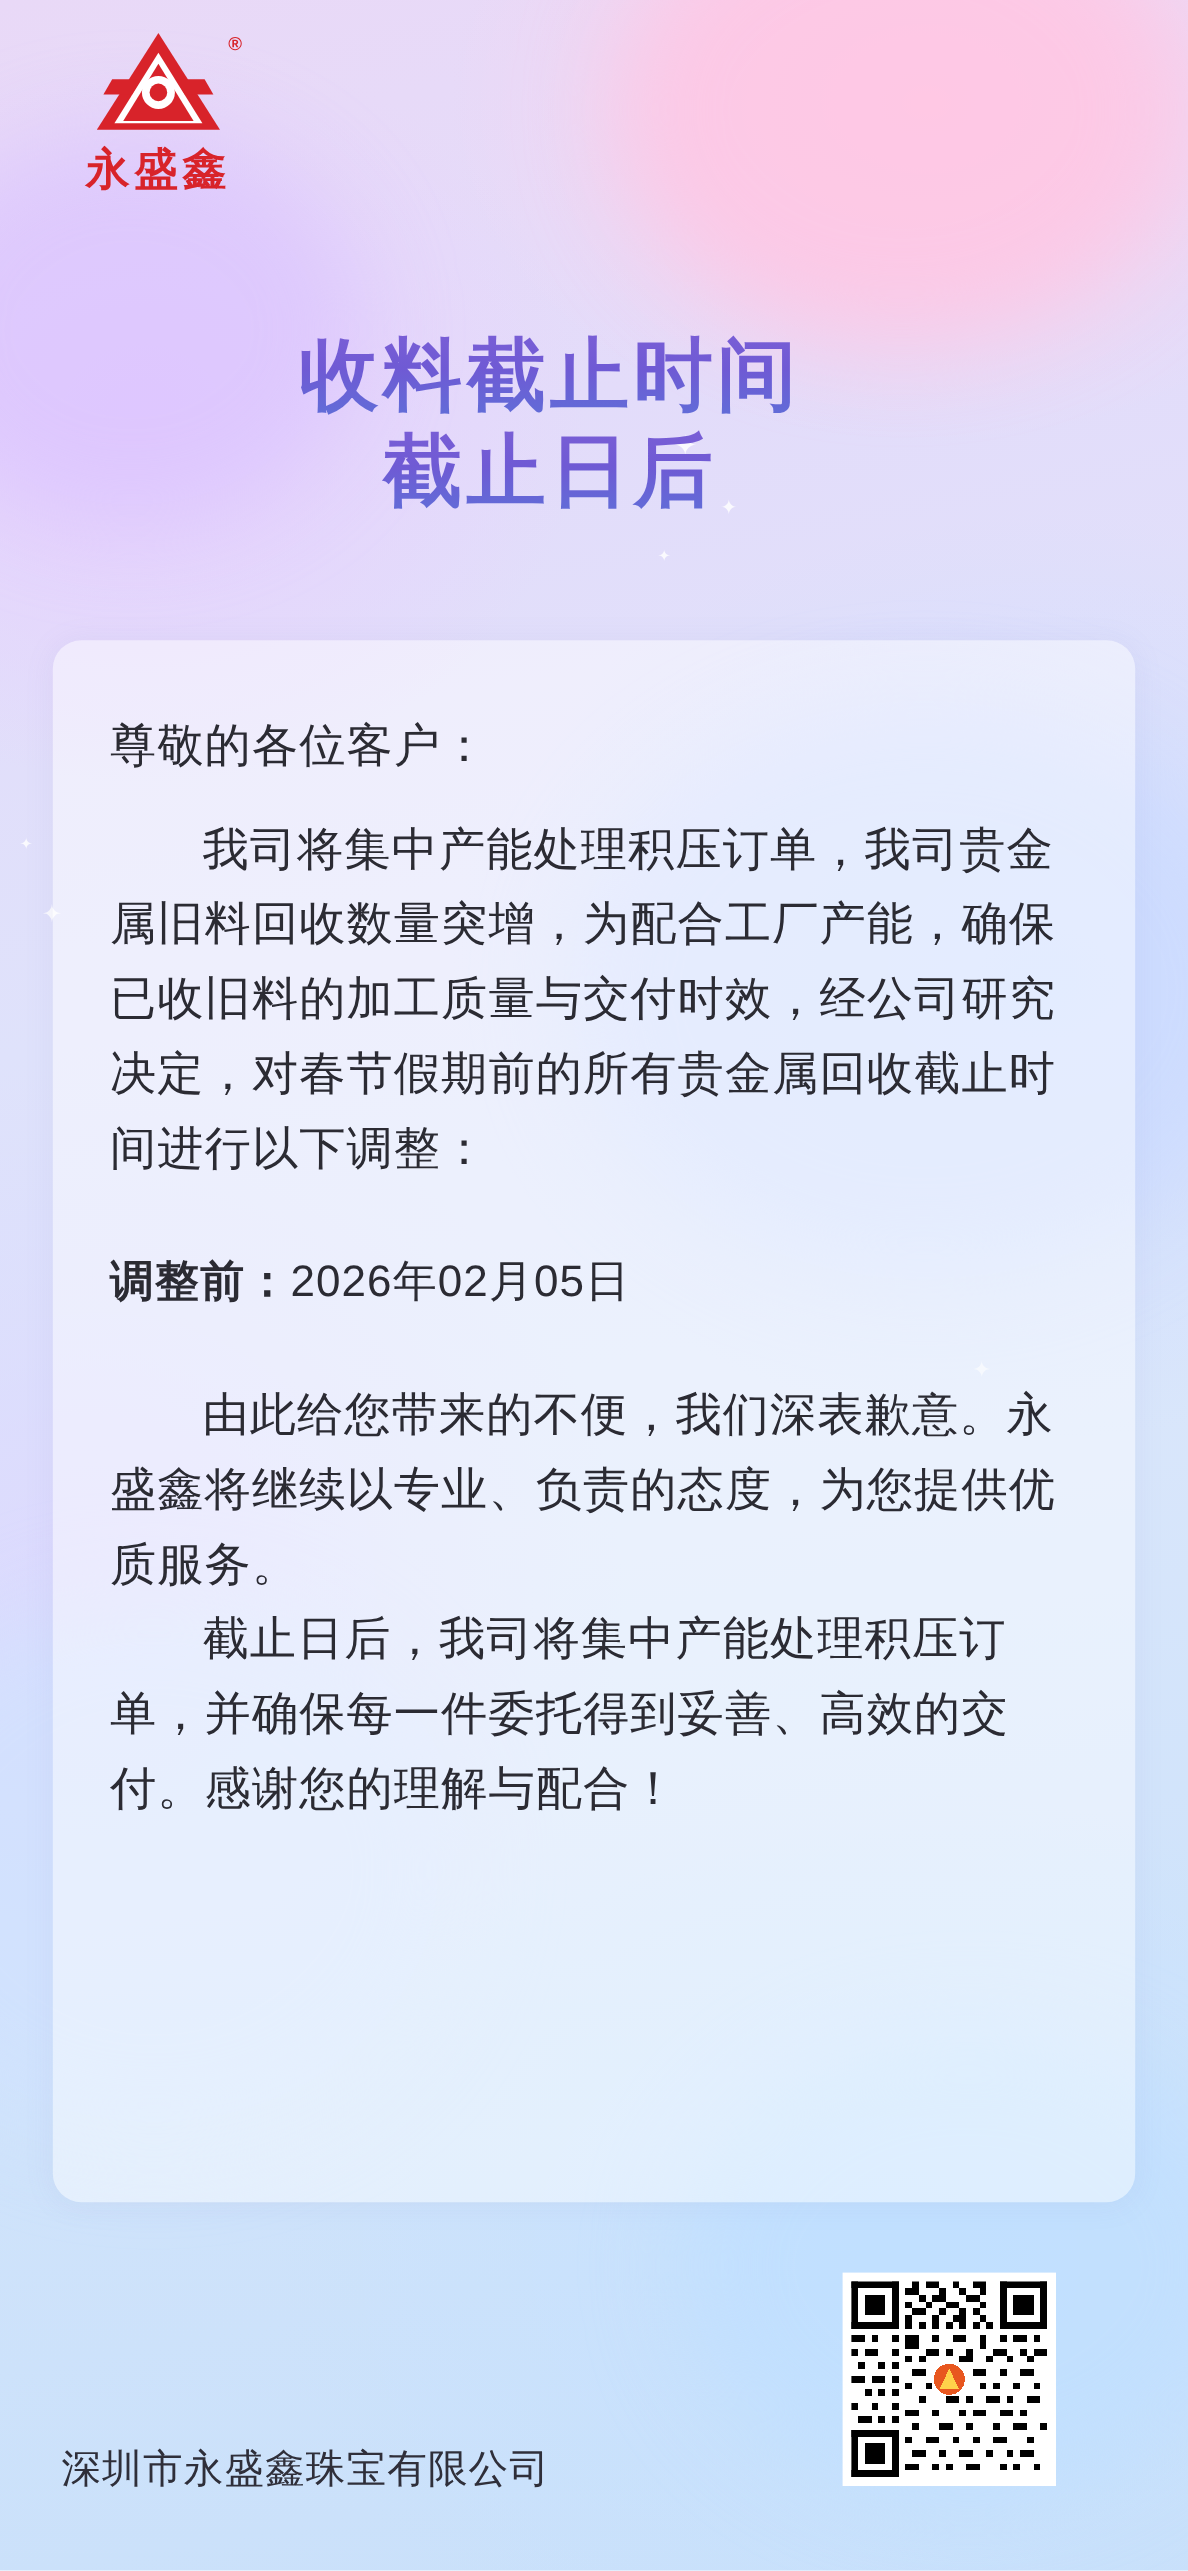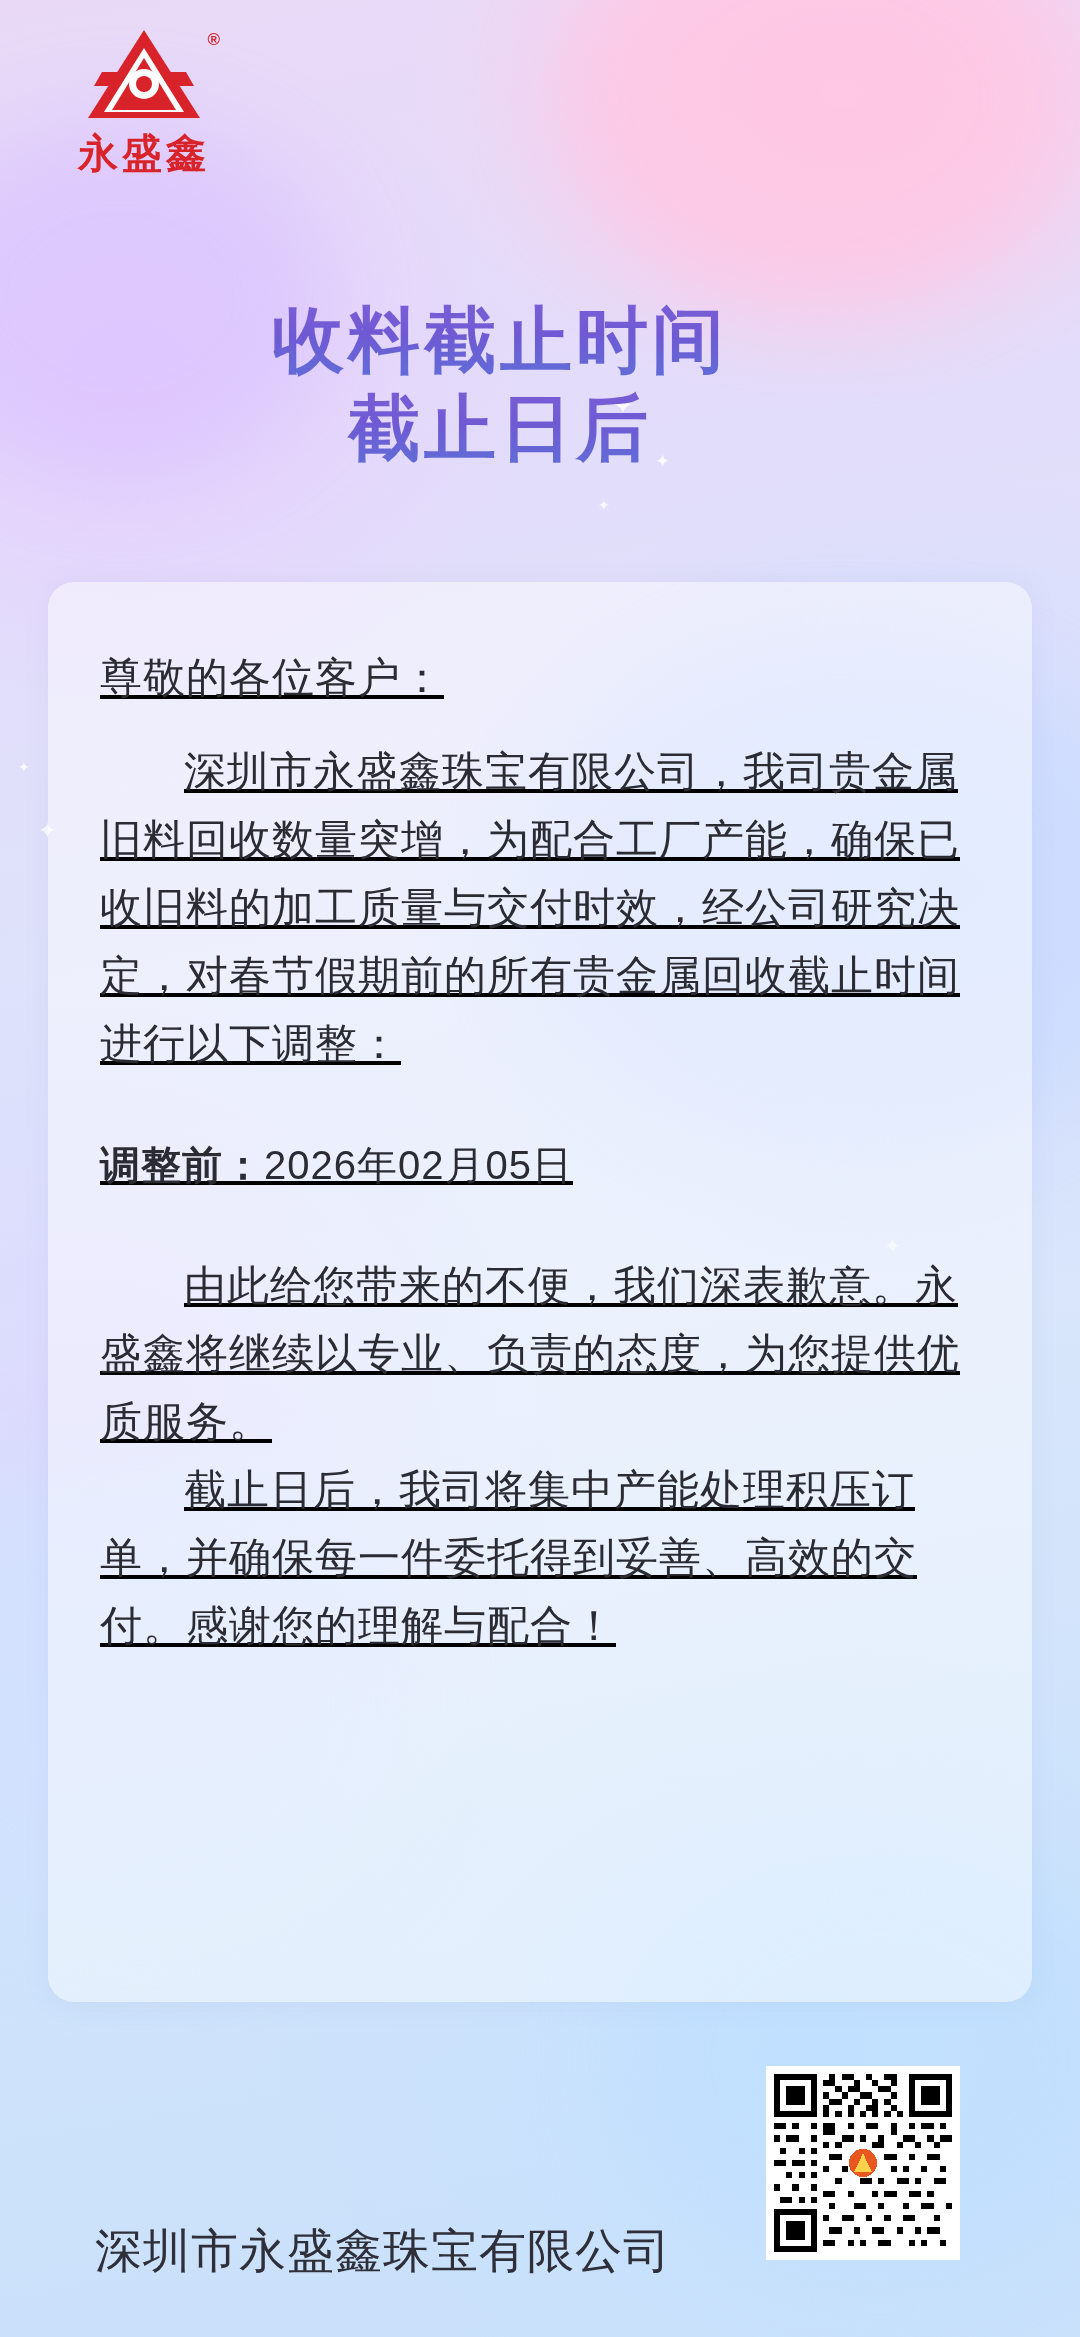--- a/index.html
+++ b/index.html
@@ -107,21 +107,20 @@
     left: 48px;
     top: 582px;
     width: 984px;
     height: 1420px;
     background: rgba(255,255,255,0.46);
     border-radius: 26px;
     box-shadow: 0 2px 26px rgba(140,140,200,0.10);
   }
   .card-inner {
     padding: 62px 44px 0 52px;
-    text-decoration: underline;
   }
   .body-text {
     font-family: "Liberation Sans", sans-serif;
     color: #2b2b33;
     font-size: 42px;
     line-height: 1.62;
     letter-spacing: 1px;
   }
   .p-indent { text-indent: 2em; }
   .gap-sm { height: 26px; }
@@ -147,24 +146,23 @@
     background: #ffffff;
     padding: 8px;
     box-sizing: border-box;
   }
   .qr svg { display: block; }
 
   .company {
     position: absolute;
     left: 56px;
     top: 2220px;
-    font-size: 47px;
+    font-size: 36px;
     color: #2f2f3a;
     letter-spacing: 1px;
-    margin-left: 39px;
   }
 </style>
 </head>
 <body>
 
 <div class="poster">
 
   <div class="blob b1"></div>
   <div class="blob b2"></div>
   <div class="blob b3"></div>
@@ -196,21 +194,21 @@
 
   <div class="headline">
     <div class="line">收料截止时间</div>
     <div class="line">截止日后</div>
   </div>
 
   <div class="card">
     <div class="card-inner">
       <div class="body-text">尊敬的各位客户：</div>
       <div class="gap-sm"></div>
-      <div class="body-text p-indent">深圳市永盛鑫珠宝有限公司，我司贵金属旧料回收数量突增，为配合工厂产能，确保已收旧料的加工质量与交付时效，经公司研究决定，对春节假期前的所有贵金属回收截止时间进行以下调整：</div>
+      <div class="body-text p-indent">我司将集中产能处理积压订单，我司贵金属旧料回收数量突增，为配合工厂产能，确保已收旧料的加工质量与交付时效，经公司研究决定，对春节假期前的所有贵金属回收截止时间进行以下调整：</div>
       <div class="gap-md"></div>
       <div class="date-row">
         <span class="label">调整前：</span><span>2026年02月05日</span>
       </div>
       <div class="gap-md"></div>
       <div class="body-text p-indent">由此给您带来的不便，我们深表歉意。永盛鑫将继续以专业、负责的态度，为您提供优质服务。</div>
       <div class="body-text p-indent">截止日后，我司将集中产能处理积压订单，并确保每一件委托得到妥善、高效的交付。感谢您的理解与配合！</div>
     </div>
   </div>
 

